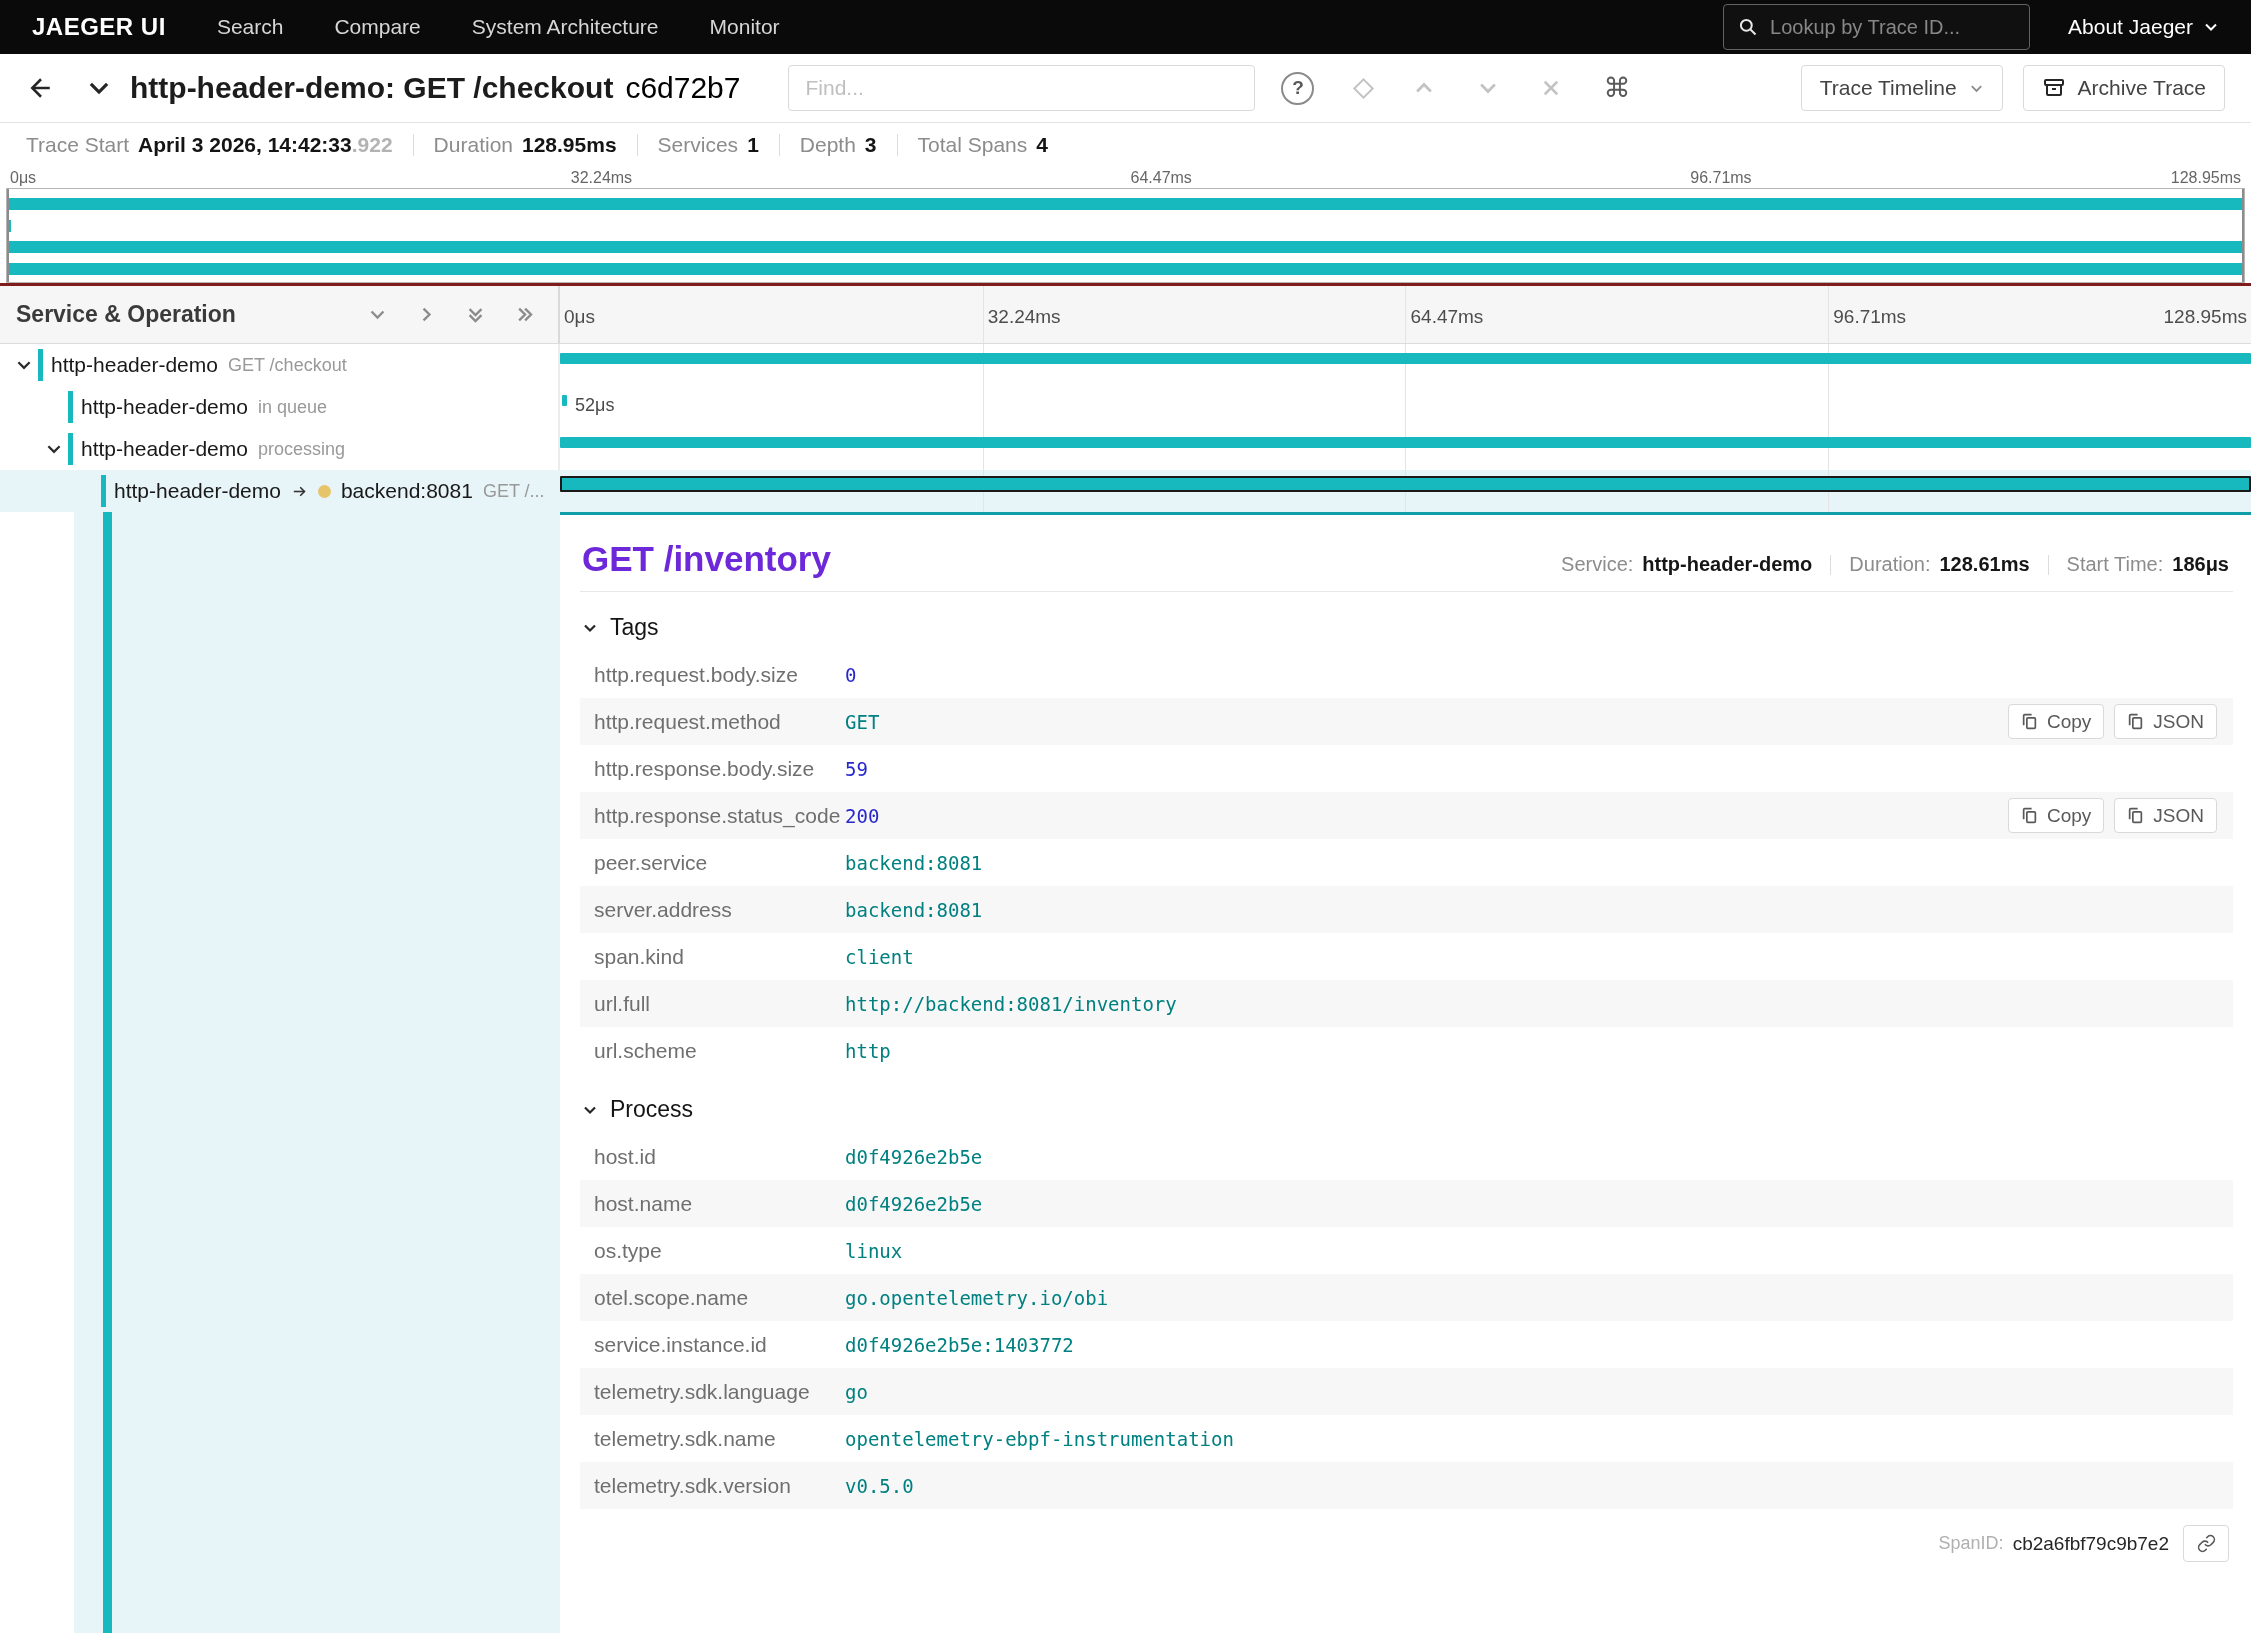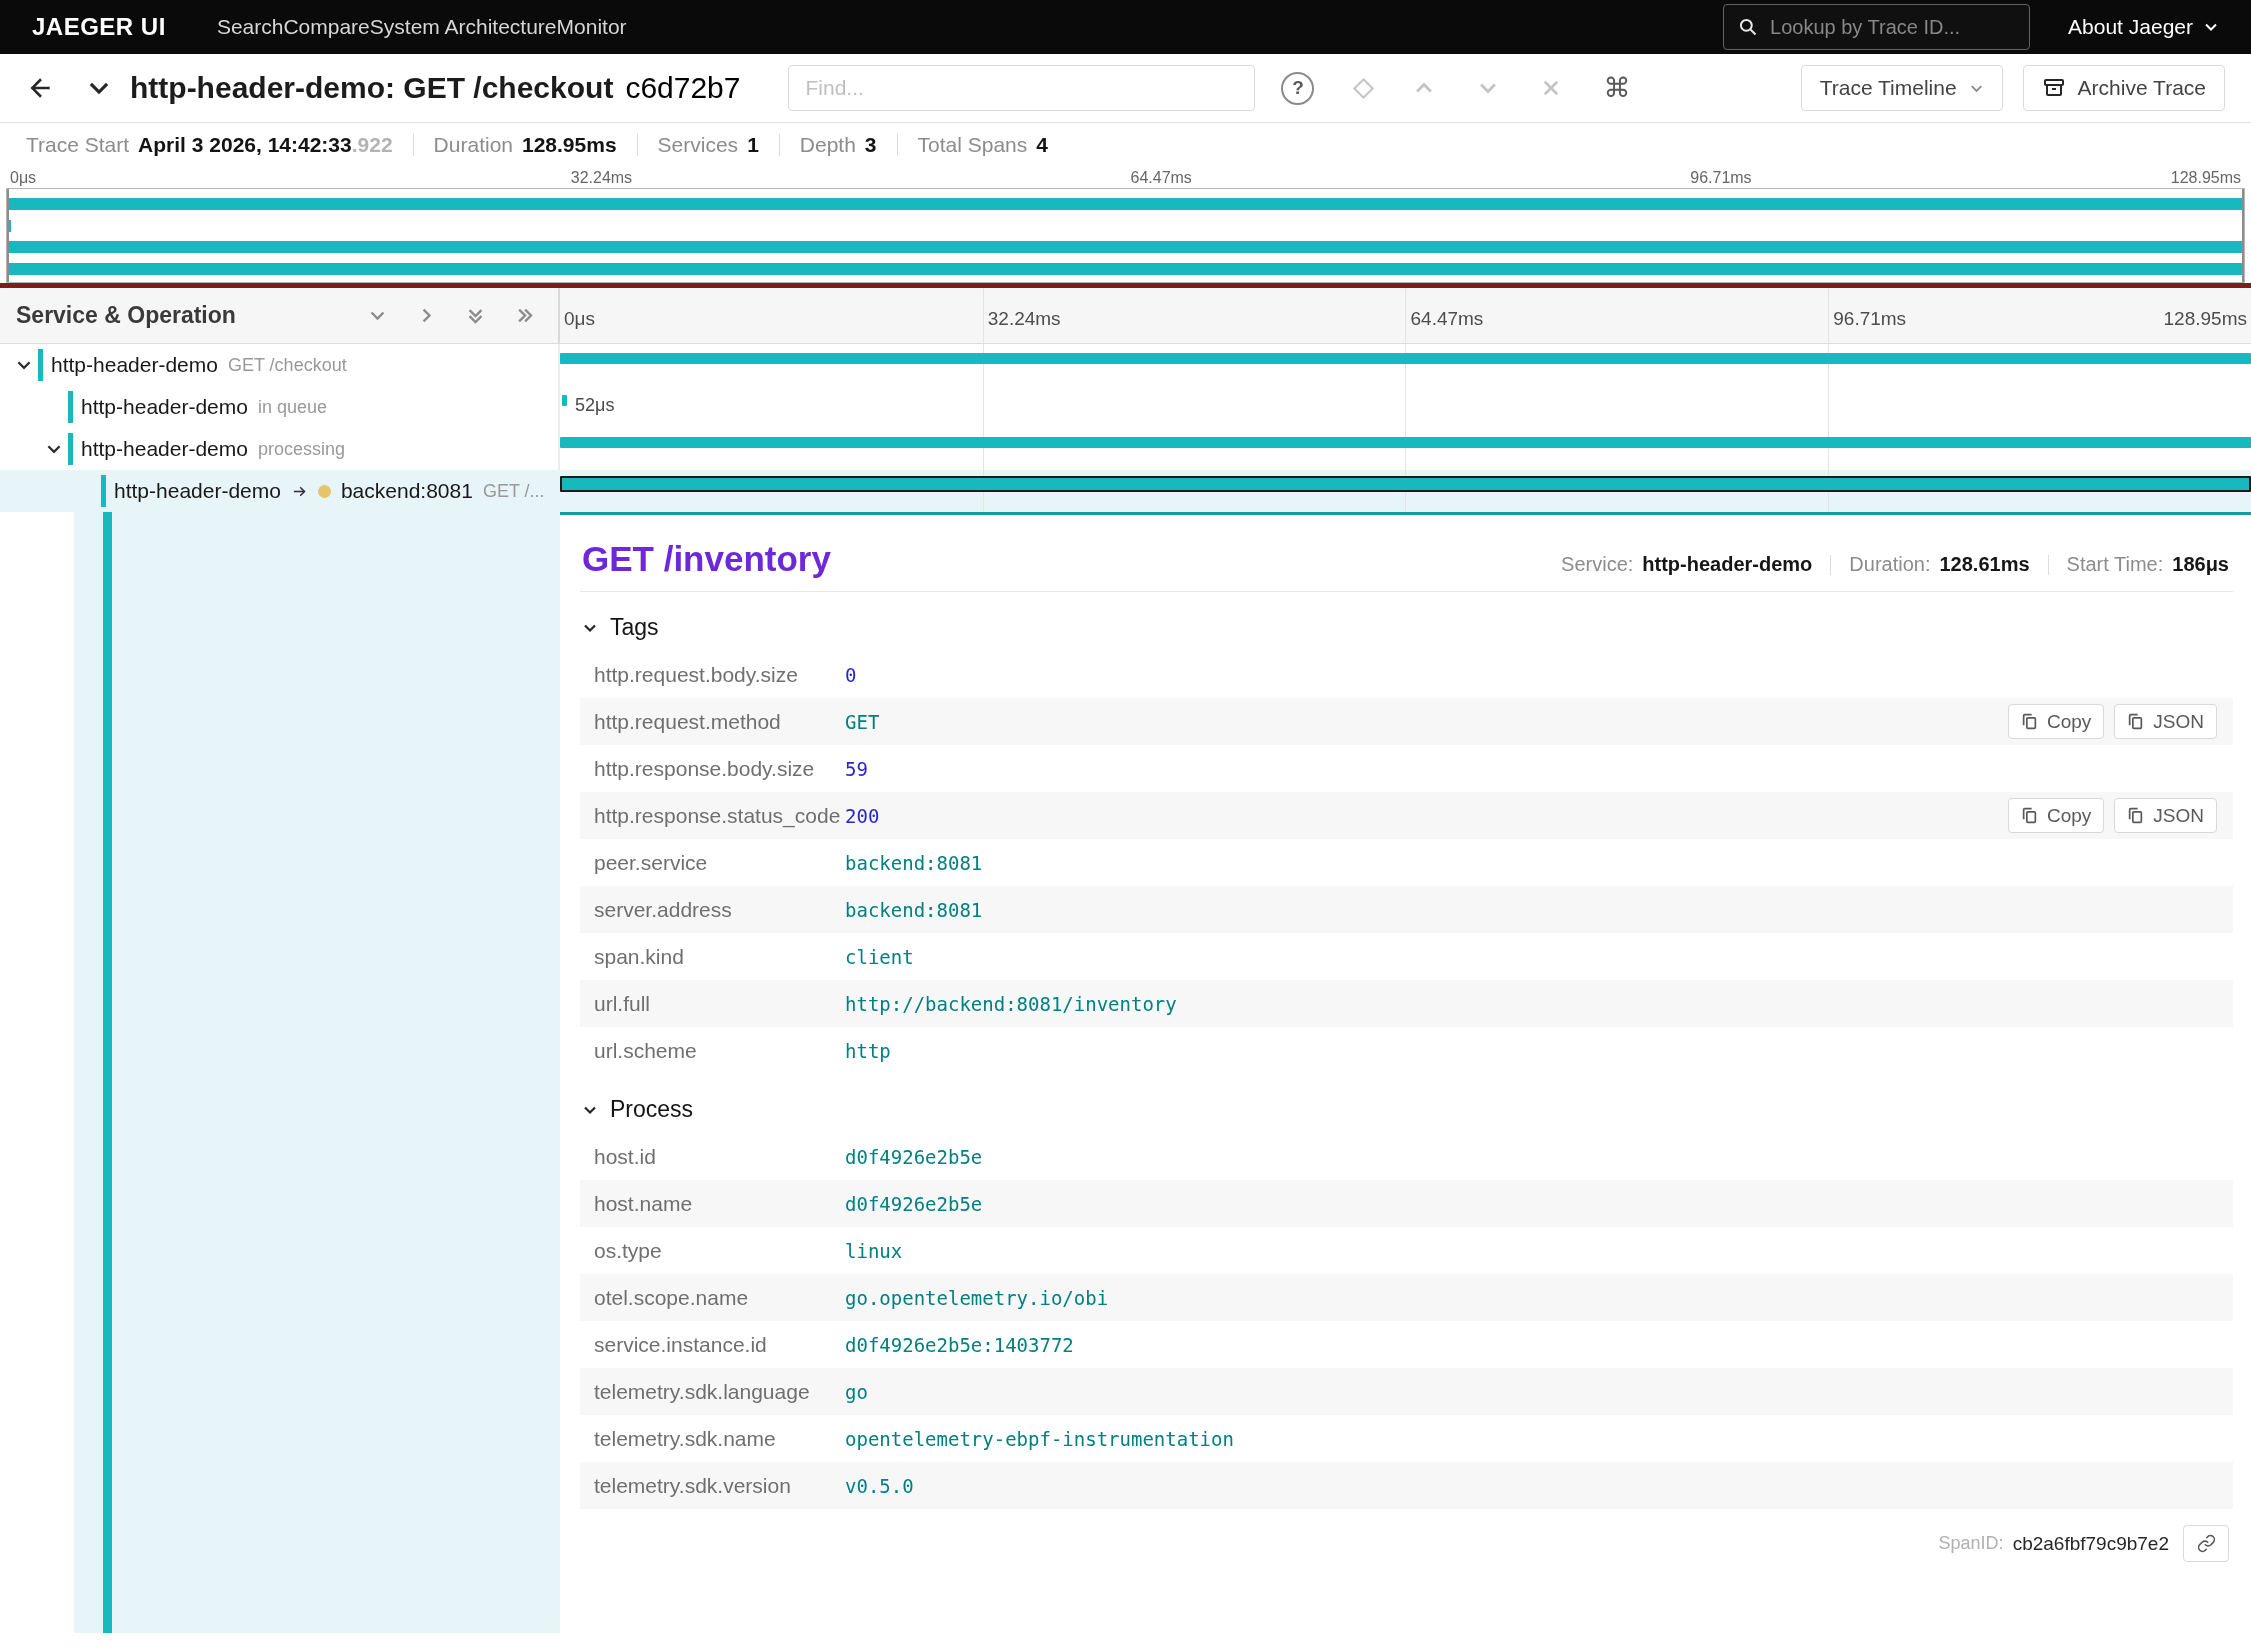--- a/index.html
+++ b/index.html
@@ -5,21 +5,21 @@
   *{box-sizing:border-box;margin:0;padding:0}
   html,body{width:2251px;height:1651px}
   body{font-family:"Liberation Sans",sans-serif;background:#fff;overflow:hidden;color:#222}
   button{font-family:inherit;cursor:pointer}
   input{font-family:inherit}
   svg{display:block}
 
   
   .topnav{height:54px;background:#0a0a0a;display:flex;align-items:center;padding:0 32px}
   .brand{color:#fff;font-size:24px;font-weight:700;letter-spacing:0.5px;margin-right:51px}
-  .nav-items{display:flex;align-items:flex-start;}
+  .nav-items{display:flex;align-items:flex-start;gap:51px}
   .nav-item{color:#d6d6d6;font-size:21px;cursor:pointer;white-space:nowrap}
   .nav-right{margin-left:auto;display:flex;align-items:center;gap:38px}
   .trace-search{display:flex;align-items:center;gap:12px;width:307px;height:46px;background:#101010;border:1px solid #636363;border-radius:4px;padding:0 14px}
   .trace-search input{flex:1;background:transparent;border:none;outline:none;color:#eee;font-size:20px;min-width:0}
   .trace-search input::placeholder{color:#878787}
   .about{color:#fff;font-size:21px;display:flex;align-items:center;gap:10px;cursor:pointer}
 
   
   .trace-header{height:69px;display:flex;align-items:center;border-bottom:1px solid #e2e2e2;padding:0 26px;background:#fff}
   .back-btn{background:none;border:none;color:#262626;margin-right:30px}
@@ -55,21 +55,21 @@
   .mm-canvas{position:relative;height:95px;border:1px solid #b5b5b5;background:#fff;cursor:crosshair}
   .mm-bar{position:absolute;left:0;height:12px;background:#17b8be}
   .mm-b0{top:9px;width:100%}
   .mm-b1{top:31px;width:4px}
   .mm-b2{top:52px;width:100%}
   .mm-b3{top:74px;width:100%}
   .scrub{position:absolute;top:0;bottom:0;width:2px;background:#8c8c8c}
   .scrub-l{left:0}.scrub-r{right:0}
 
   
-  .tl-header{display:flex;height:61px;background:#f6f6f6;border-top:5px solid #7f1d1d;border-bottom:1px solid #dcdcdc}
+  .tl-header{display:flex;height:61px;background:#f6f6f6;border-top:3px solid #7f1d1d;border-bottom:1px solid #dcdcdc}
   .tl-header-left{width:560px;flex-shrink:0;display:flex;align-items:center;padding:0 16px;border-right:2px solid #d9d9d9}
   .tl-left-title{font-size:23px;font-weight:700;color:#3a3a3a;flex:1}
   .tl-left-icons{display:flex;align-items:center;gap:30px;margin-right:8px}
   .tl-left-icons button{background:none;border:none;color:#8c8c8c;display:flex;align-items:center}
   .tl-ruler{flex:1;position:relative;font-size:19px;color:#4d4d4d}
   .tl-ruler span{position:absolute;top:20px;white-space:nowrap}
 
   
   .span-row{display:flex;height:42px;background:#fff}
   .row-left{width:560px;flex-shrink:0;display:flex;align-items:center;border-right:2px solid #ececec;overflow:hidden}

